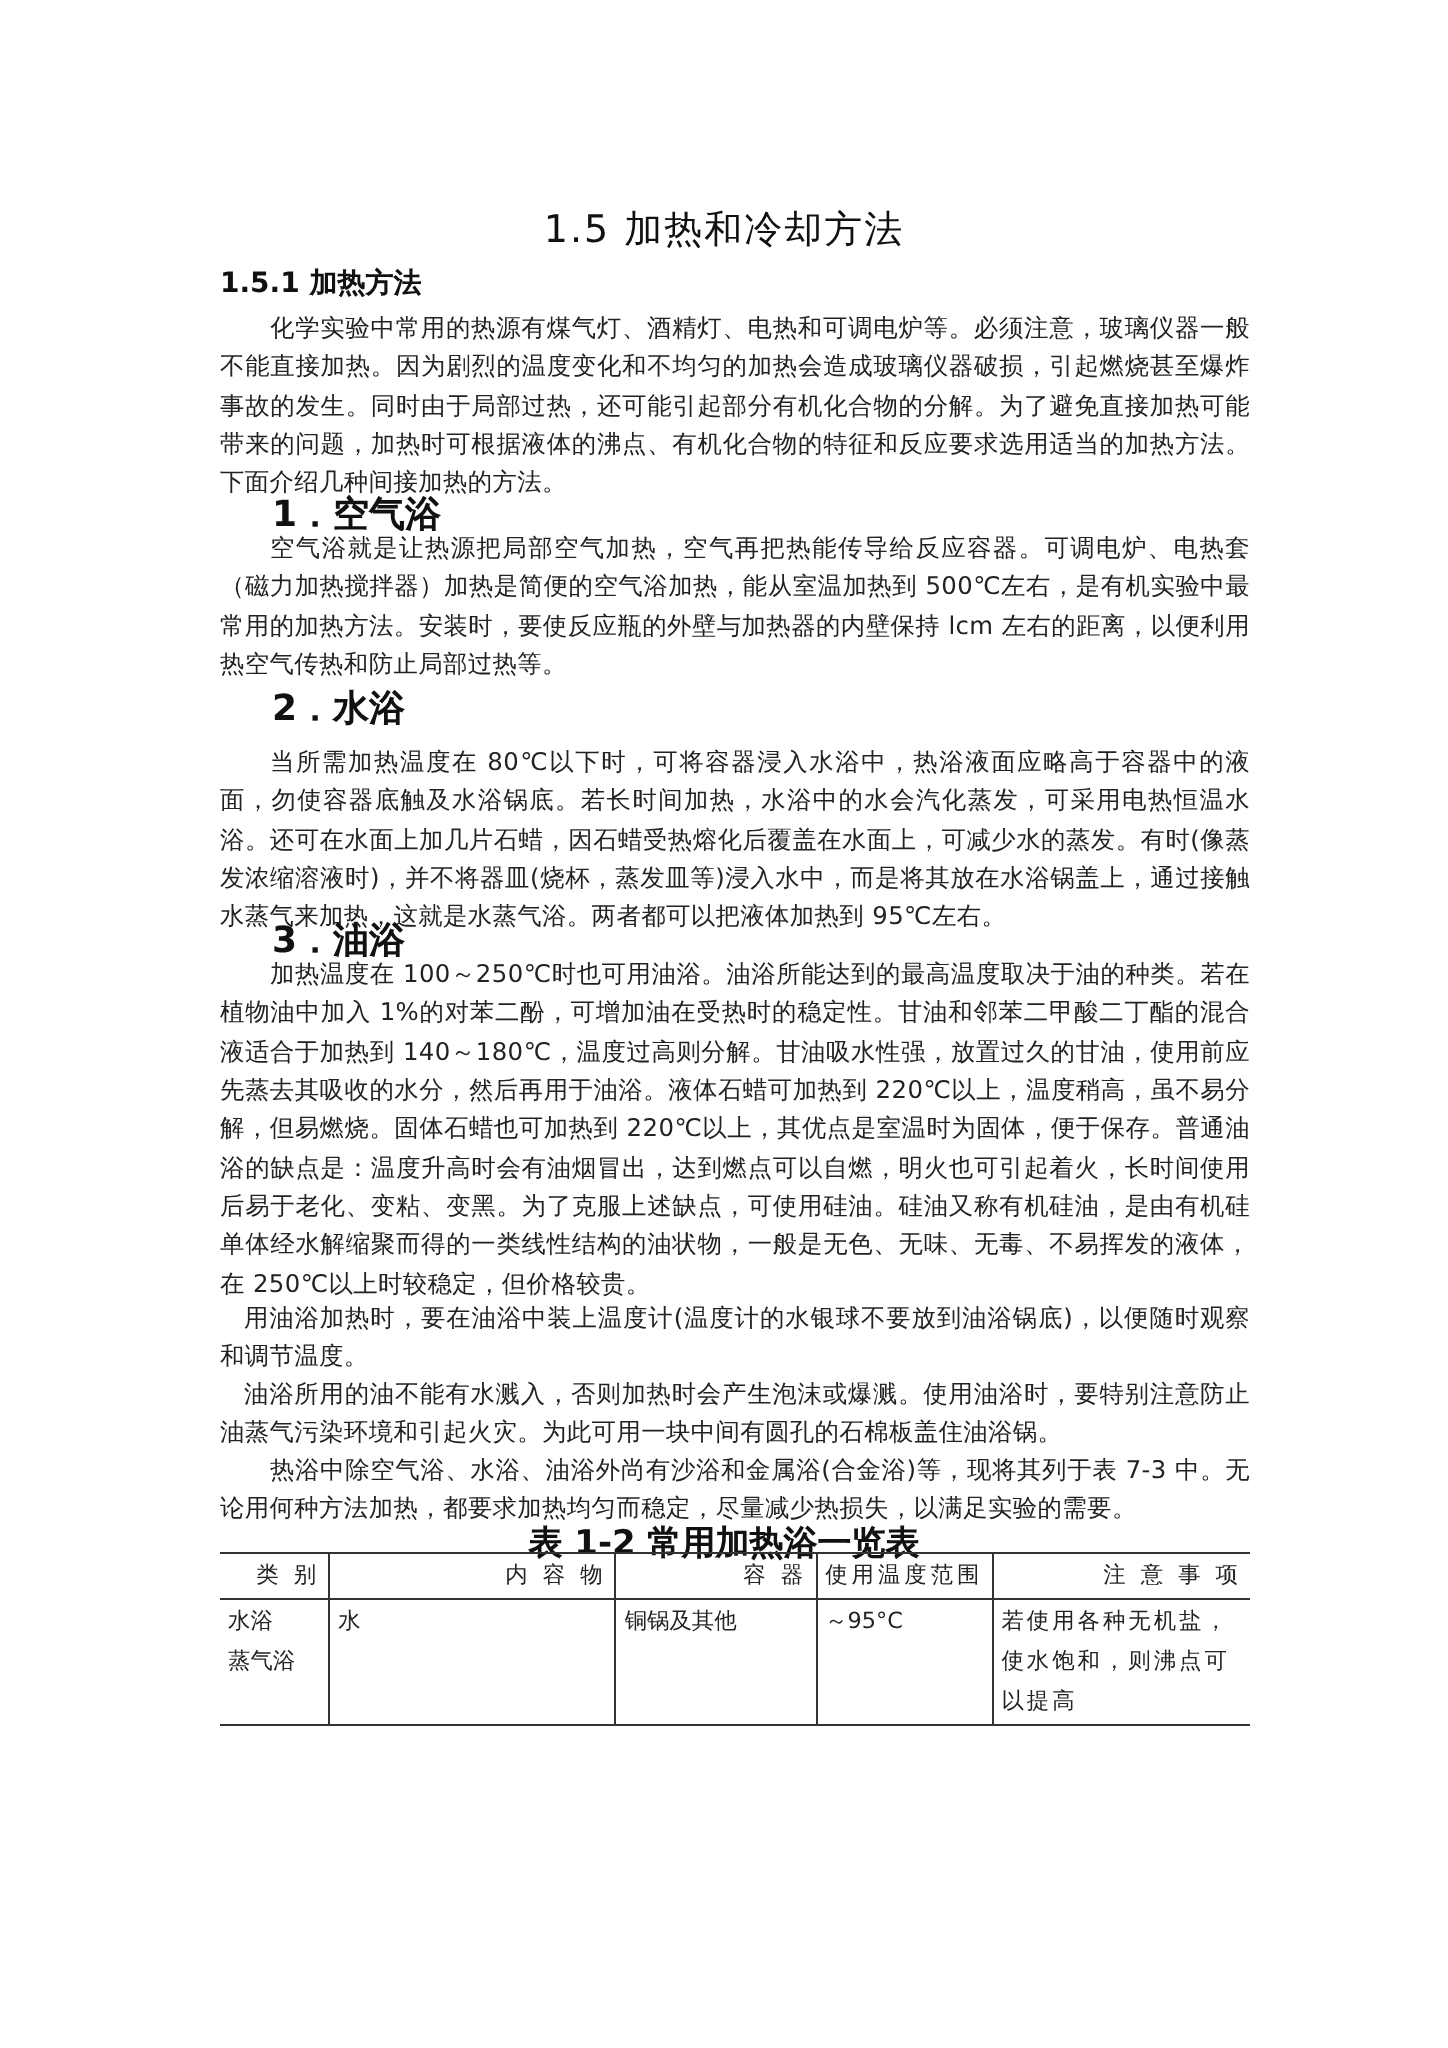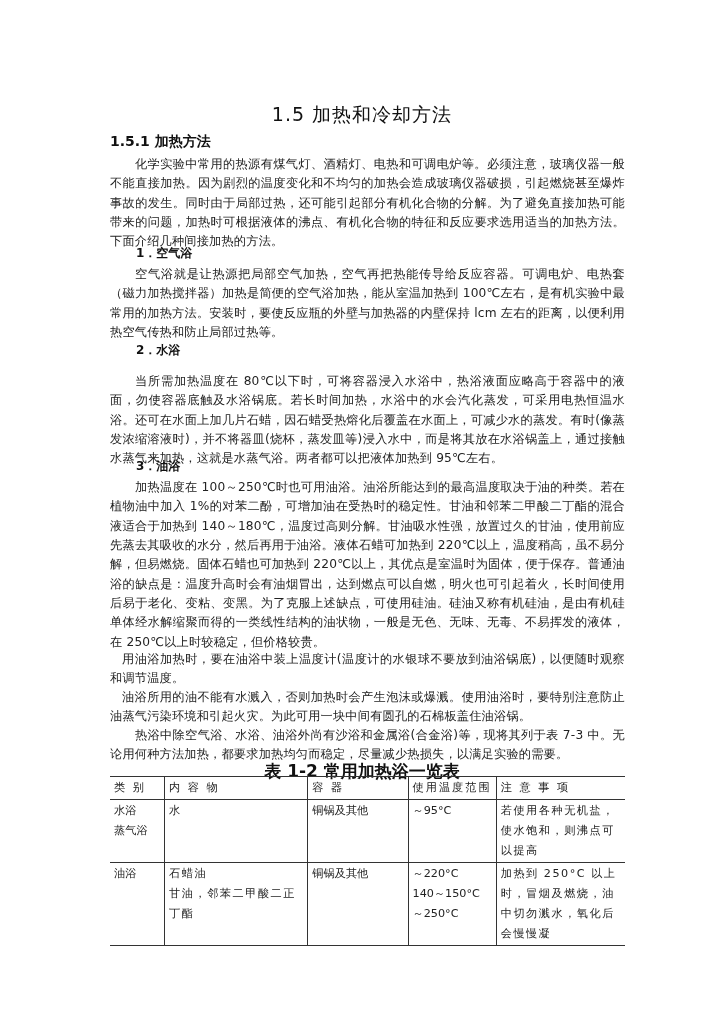--- a/index.html
+++ b/index.html
@@ -19,52 +19,52 @@
   }
   .body-text {
     position: absolute; left: 110px; width: 515px;
     font-size: 12.2px; line-height: 19.3px; color: #222;
     text-align: justify; letter-spacing: 0.2px;
   }
   .indent { text-indent: 25px; }
   .indent-sm { text-indent: 12px; }
   .h3 {
     position: absolute; left: 136px;
-    font-size: 12px; font-weight: bold; color: #111;
+    font-size: 18px; font-weight: bold; color: #111;
   }
   .caption {
     position: absolute; left: 0; width: 724px; top: 760px; text-align: center;
     font-size: 17px; font-weight: bold; color: #111;
   }
   table.tbl {
     position: absolute; left: 110px; top: 776px; width: 515px;
     border-collapse: collapse; font-size: 11.2px; color: #222;
   }
   table.tbl th, table.tbl td {
     border-left: 1px solid #333; vertical-align: top; padding: 1px 4px;
     line-height: 20px; font-weight: normal;
   }
   table.tbl th:first-child, table.tbl td:first-child { border-left: none; }
-  table.tbl thead th { border-top: 1.5px solid #333; border-bottom: 1.5px solid #333; text-align: left; letter-spacing: 2px; }
+  table.tbl thead th { border-top: 1.5px solid #333; border-bottom: 1.5px solid #333; text-align: right; letter-spacing: 2px; }
   table.tbl tbody tr td { border-bottom: 1.5px solid #333; }
   .c1 { width: 46px; } .c2 { width: 134px; } .c3 { width: 91px; } .c4 { width: 79px; } .c5 { width: 120px; }
   .line { display: block; }
   .spaced { letter-spacing: 1.5px; }
 </style>
 </head>
 <body>
 
 <div class="page">
   <div class="title">1.5  加热和冷却方法</div>
   <div class="h2">1.5.1 加热方法</div>
 
   <p class="body-text indent" style="top:143px;">化学实验中常用的热源有煤气灯、酒精灯、电热和可调电炉等。必须注意，玻璃仪器一般不能直接加热。因为剧烈的温度变化和不均匀的加热会造成玻璃仪器破损，引起燃烧甚至爆炸事故的发生。同时由于局部过热，还可能引起部分有机化合物的分解。为了避免直接加热可能带来的问题，加热时可根据液体的沸点、有机化合物的特征和反应要求选用适当的加热方法。下面介绍几种间接加热的方法。</p>
 
   <div class="h3" style="top:245px;">1．空气浴</div>
-  <p class="body-text indent" style="top:253px;">空气浴就是让热源把局部空气加热，空气再把热能传导给反应容器。可调电炉、电热套（磁力加热搅拌器）加热是简便的空气浴加热，能从室温加热到 100℃左右，是有机实验中最常用的加热方法。安装时，要使反应瓶的外壁与加热器的内壁保持 lcm 左右的距离，以便利用热空气传热和防止局部过热等。</p>
+  <p class="body-text indent" style="top:253px;">空气浴就是让热源把局部空气加热，空气再把热能传导给反应容器。可调电炉、电热套（磁力加热搅拌器）加热是简便的空气浴加热，能从室温加热到 500℃左右，是有机实验中最常用的加热方法。安装时，要使反应瓶的外壁与加热器的内壁保持 lcm 左右的距离，以便利用热空气传热和防止局部过热等。</p>
 
   <div class="h3" style="top:342px;">2．水浴</div>
   <p class="body-text indent" style="top:360px;">当所需加热温度在 80℃以下时，可将容器浸入水浴中，热浴液面应略高于容器中的液面，勿使容器底触及水浴锅底。若长时间加热，水浴中的水会汽化蒸发，可采用电热恒温水浴。还可在水面上加几片石蜡，因石蜡受热熔化后覆盖在水面上，可减少水的蒸发。有时(像蒸发浓缩溶液时)，并不将器皿(烧杯，蒸发皿等)浸入水中，而是将其放在水浴锅盖上，通过接触水蒸气来加热，这就是水蒸气浴。两者都可以把液体加热到 95℃左右。</p>
 
   <div class="h3" style="top:458px;">3．油浴</div>
   <p class="body-text indent" style="top:466px;">加热温度在 100～250℃时也可用油浴。油浴所能达到的最高温度取决于油的种类。若在植物油中加入 1%的对苯二酚，可增加油在受热时的稳定性。甘油和邻苯二甲酸二丁酯的混合液适合于加热到 140～180℃，温度过高则分解。甘油吸水性强，放置过久的甘油，使用前应先蒸去其吸收的水分，然后再用于油浴。液体石蜡可加热到 220℃以上，温度稍高，虽不易分解，但易燃烧。固体石蜡也可加热到 220℃以上，其优点是室温时为固体，便于保存。普通油浴的缺点是：温度升高时会有油烟冒出，达到燃点可以自燃，明火也可引起着火，长时间使用后易于老化、变粘、变黑。为了克服上述缺点，可使用硅油。硅油又称有机硅油，是由有机硅单体经水解缩聚而得的一类线性结构的油状物，一般是无色、无味、无毒、不易挥发的液体，在 250℃以上时较稳定，但价格较贵。</p>
 
   <p class="body-text indent-sm" style="top:638px;">用油浴加热时，要在油浴中装上温度计(温度计的水银球不要放到油浴锅底)，以便随时观察和调节温度。</p>
   <p class="body-text indent-sm" style="top:676px;">油浴所用的油不能有水溅入，否则加热时会产生泡沫或爆溅。使用油浴时，要特别注意防止油蒸气污染环境和引起火灾。为此可用一块中间有圆孔的石棉板盖住油浴锅。</p>
   <p class="body-text indent" style="top:714px;">热浴中除空气浴、水浴、油浴外尚有沙浴和金属浴(合金浴)等，现将其列于表 7-3 中。无论用何种方法加热，都要求加热均匀而稳定，尽量减少热损失，以满足实验的需要。</p>
@@ -90,31 +90,15 @@
         </td>
         <td>
           <span class="line">水</span>
         </td>
         <td>铜锅及其他</td>
         <td>
           <span class="line">～95°C</span>
         </td>
         <td class="spaced">若使用各种无机盐，使水饱和，则沸点可以提高</td>
       </tr>
-      <tr>
-        <td>
-          <span class="line">油浴</span>
-        </td>
-        <td class="spaced">
-          <span class="line">石蜡油</span>
-          <span class="line">甘油，邻苯二甲酸二正丁酯</span>
-        </td>
-        <td>铜锅及其他</td>
-        <td>
-          <span class="line">～220°C</span>
-          <span class="line">140～150°C</span>
-          <span class="line">～250°C</span>
-        </td>
-        <td class="spaced">加热到 250°C 以上时，冒烟及燃烧，油中切勿溅水，氧化后会慢慢凝</td>
-      </tr>
     </tbody>
   </table>
 </div>
 
 </body></html>

